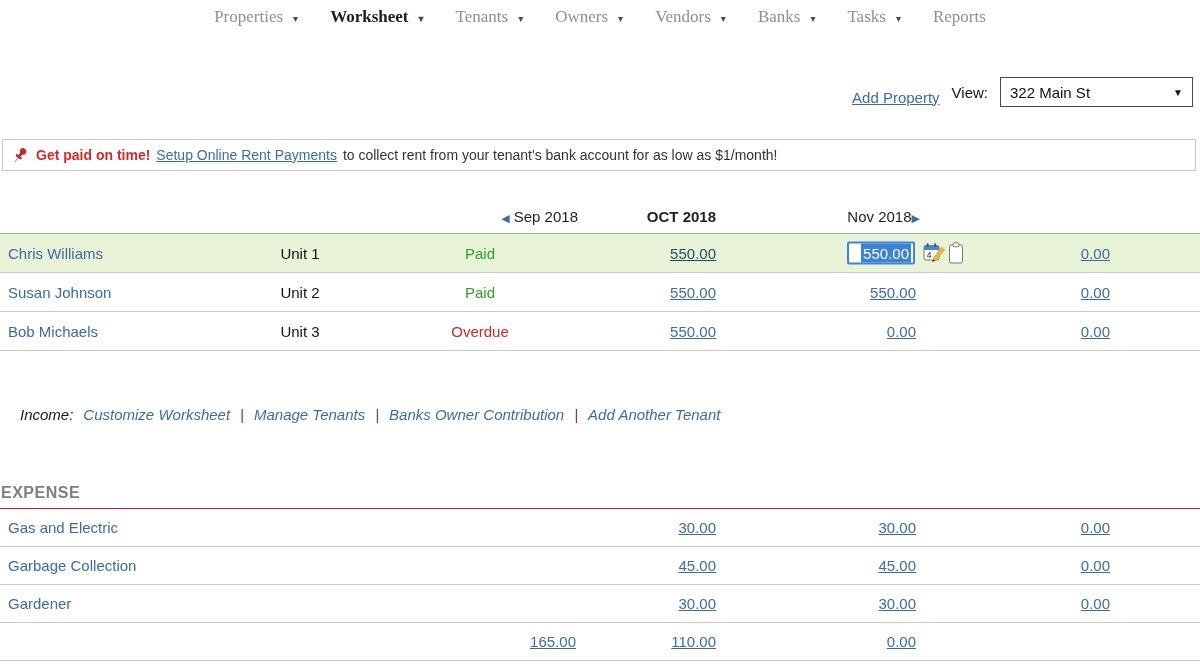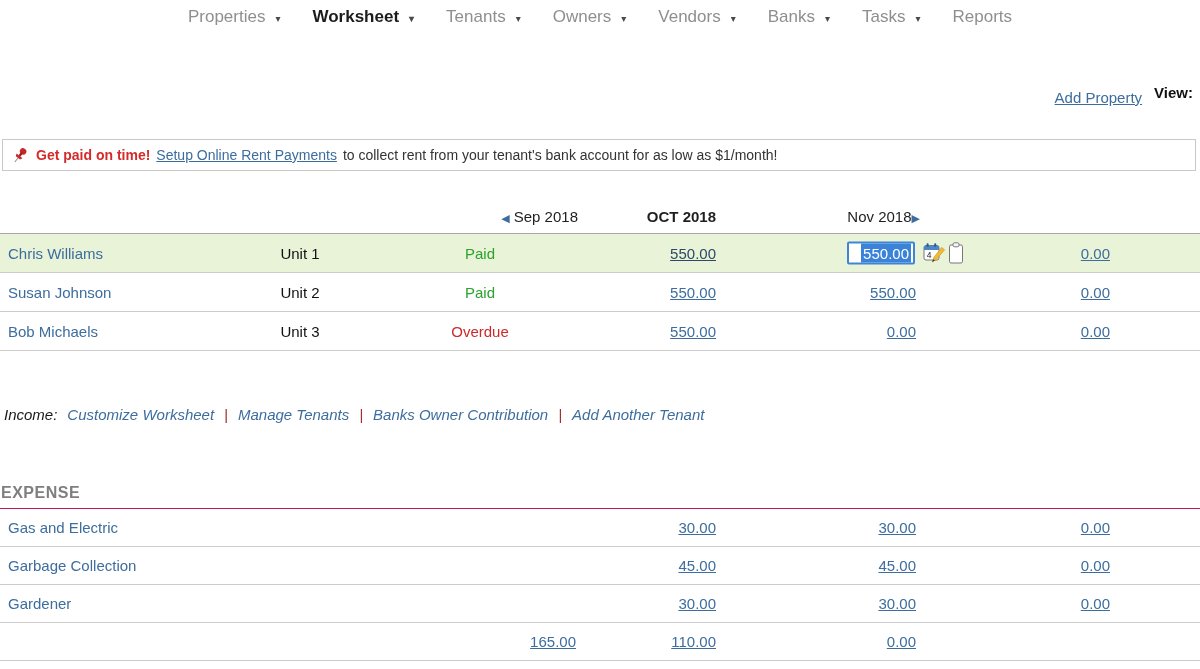--- a/index.html
+++ b/index.html
@@ -9,31 +9,31 @@
     background:#fff; font-family:"Liberation Sans", sans-serif; color:#222;
   }
   a { cursor:pointer; }
 
   
   .nav {
     position:absolute; top:7px; left:0; width:100%;
     display:flex; justify-content:center; align-items:center; gap:32px;
     font-size:17px; color:#8f8f8f;
   }
-  .nav-item { display:flex; align-items:center; gap:10px; cursor:pointer; white-space:nowrap; }
+  .nav-item { display:flex; align-items:center; gap:10px; cursor:pointer; white-space:nowrap;font-family:Liberation Serif, serif; }
   .nav-item .caret { font-size:10px; color:#4a4a4a; padding-top:2px; }
   .nav-item.active { color:#1c1c1c; font-weight:bold; }
 
   
   .toolbar {
     position:absolute; top:77px; right:7px; height:30px;
     display:flex; align-items:center; gap:12px; font-size:15px;
   }
   .add-property { color:#3d6d9e; text-decoration:underline;margin-top:10px; }
-  .view-label { font-weight:bold; color:#111; }
+  .view-label { font-weight:normal; color:#111; }
   .view-select {
     width:193px; height:30px; border:1px solid #4a4a4a; background:#fff;
     display:flex; align-items:center; justify-content:space-between;
     padding:0 9px; font-size:15px; color:#111; cursor:pointer;
   }
   .view-select .sel-arrow { font-size:10px; color:#111; }
 
   
   .banner {
     position:absolute; top:139px; left:2px; width:1194px; height:32px;
@@ -85,21 +85,21 @@
   }
   .amount-box .sel { background:#3b82d9; color:#fff; padding:1px 2px; }
   .cell-icons {
     position:absolute; left:100%; margin-left:3px; top:50%; transform:translateY(-50%);
     display:flex; align-items:center; gap:2px;
   }
   .cell-icons span { display:inline-flex; cursor:pointer; }
 
   
   .income-links {
-    position:absolute; top:406px; left:4px; font-size:15px; font-style:italic; color:#1a1a1a;
+    position:absolute; top:406px; left:20px; font-size:15px; font-style:italic; color:#1a1a1a;
     display:flex; align-items:center; gap:10px; white-space:nowrap;
   }
   .income-links a { color:#3d6d9e; text-decoration:none; }
   .links-sep { color:#a03030; }
 </style>
 </head>
 <body>
 
 <div class="nav">
   <div class="nav-item">
@@ -131,20 +131,24 @@
     <span class="caret">▾</span>
   </div>
   <div class="nav-item">
     <span>Reports</span>
   </div>
 </div>
 
 <div class="toolbar">
   <a class="add-property">Add Property</a>
   <span class="view-label">View:</span>
+  <div class="view-select">
+    <span>322 Main St</span>
+    <span class="sel-arrow">▼</span>
+  </div>
 </div>
 
 <div class="banner">
   <span style="display:inline-flex;">
     <svg width="19" height="19" viewBox="0 0 24 24">
       <g transform="rotate(38 12 11)">
         <ellipse cx="12" cy="5.6" rx="4.2" ry="3.9" fill="#c62828"></ellipse>
         <rect x="10.5" y="8" width="3" height="5" fill="#a31f1f"></rect>
         <path d="M7.2 13 h9.6 l-1.4 3.2 h-6.8 Z" fill="#c62828"></path>
         <rect x="11.4" y="16.2" width="1.2" height="6.5" fill="#8a8a8a"></rect>

